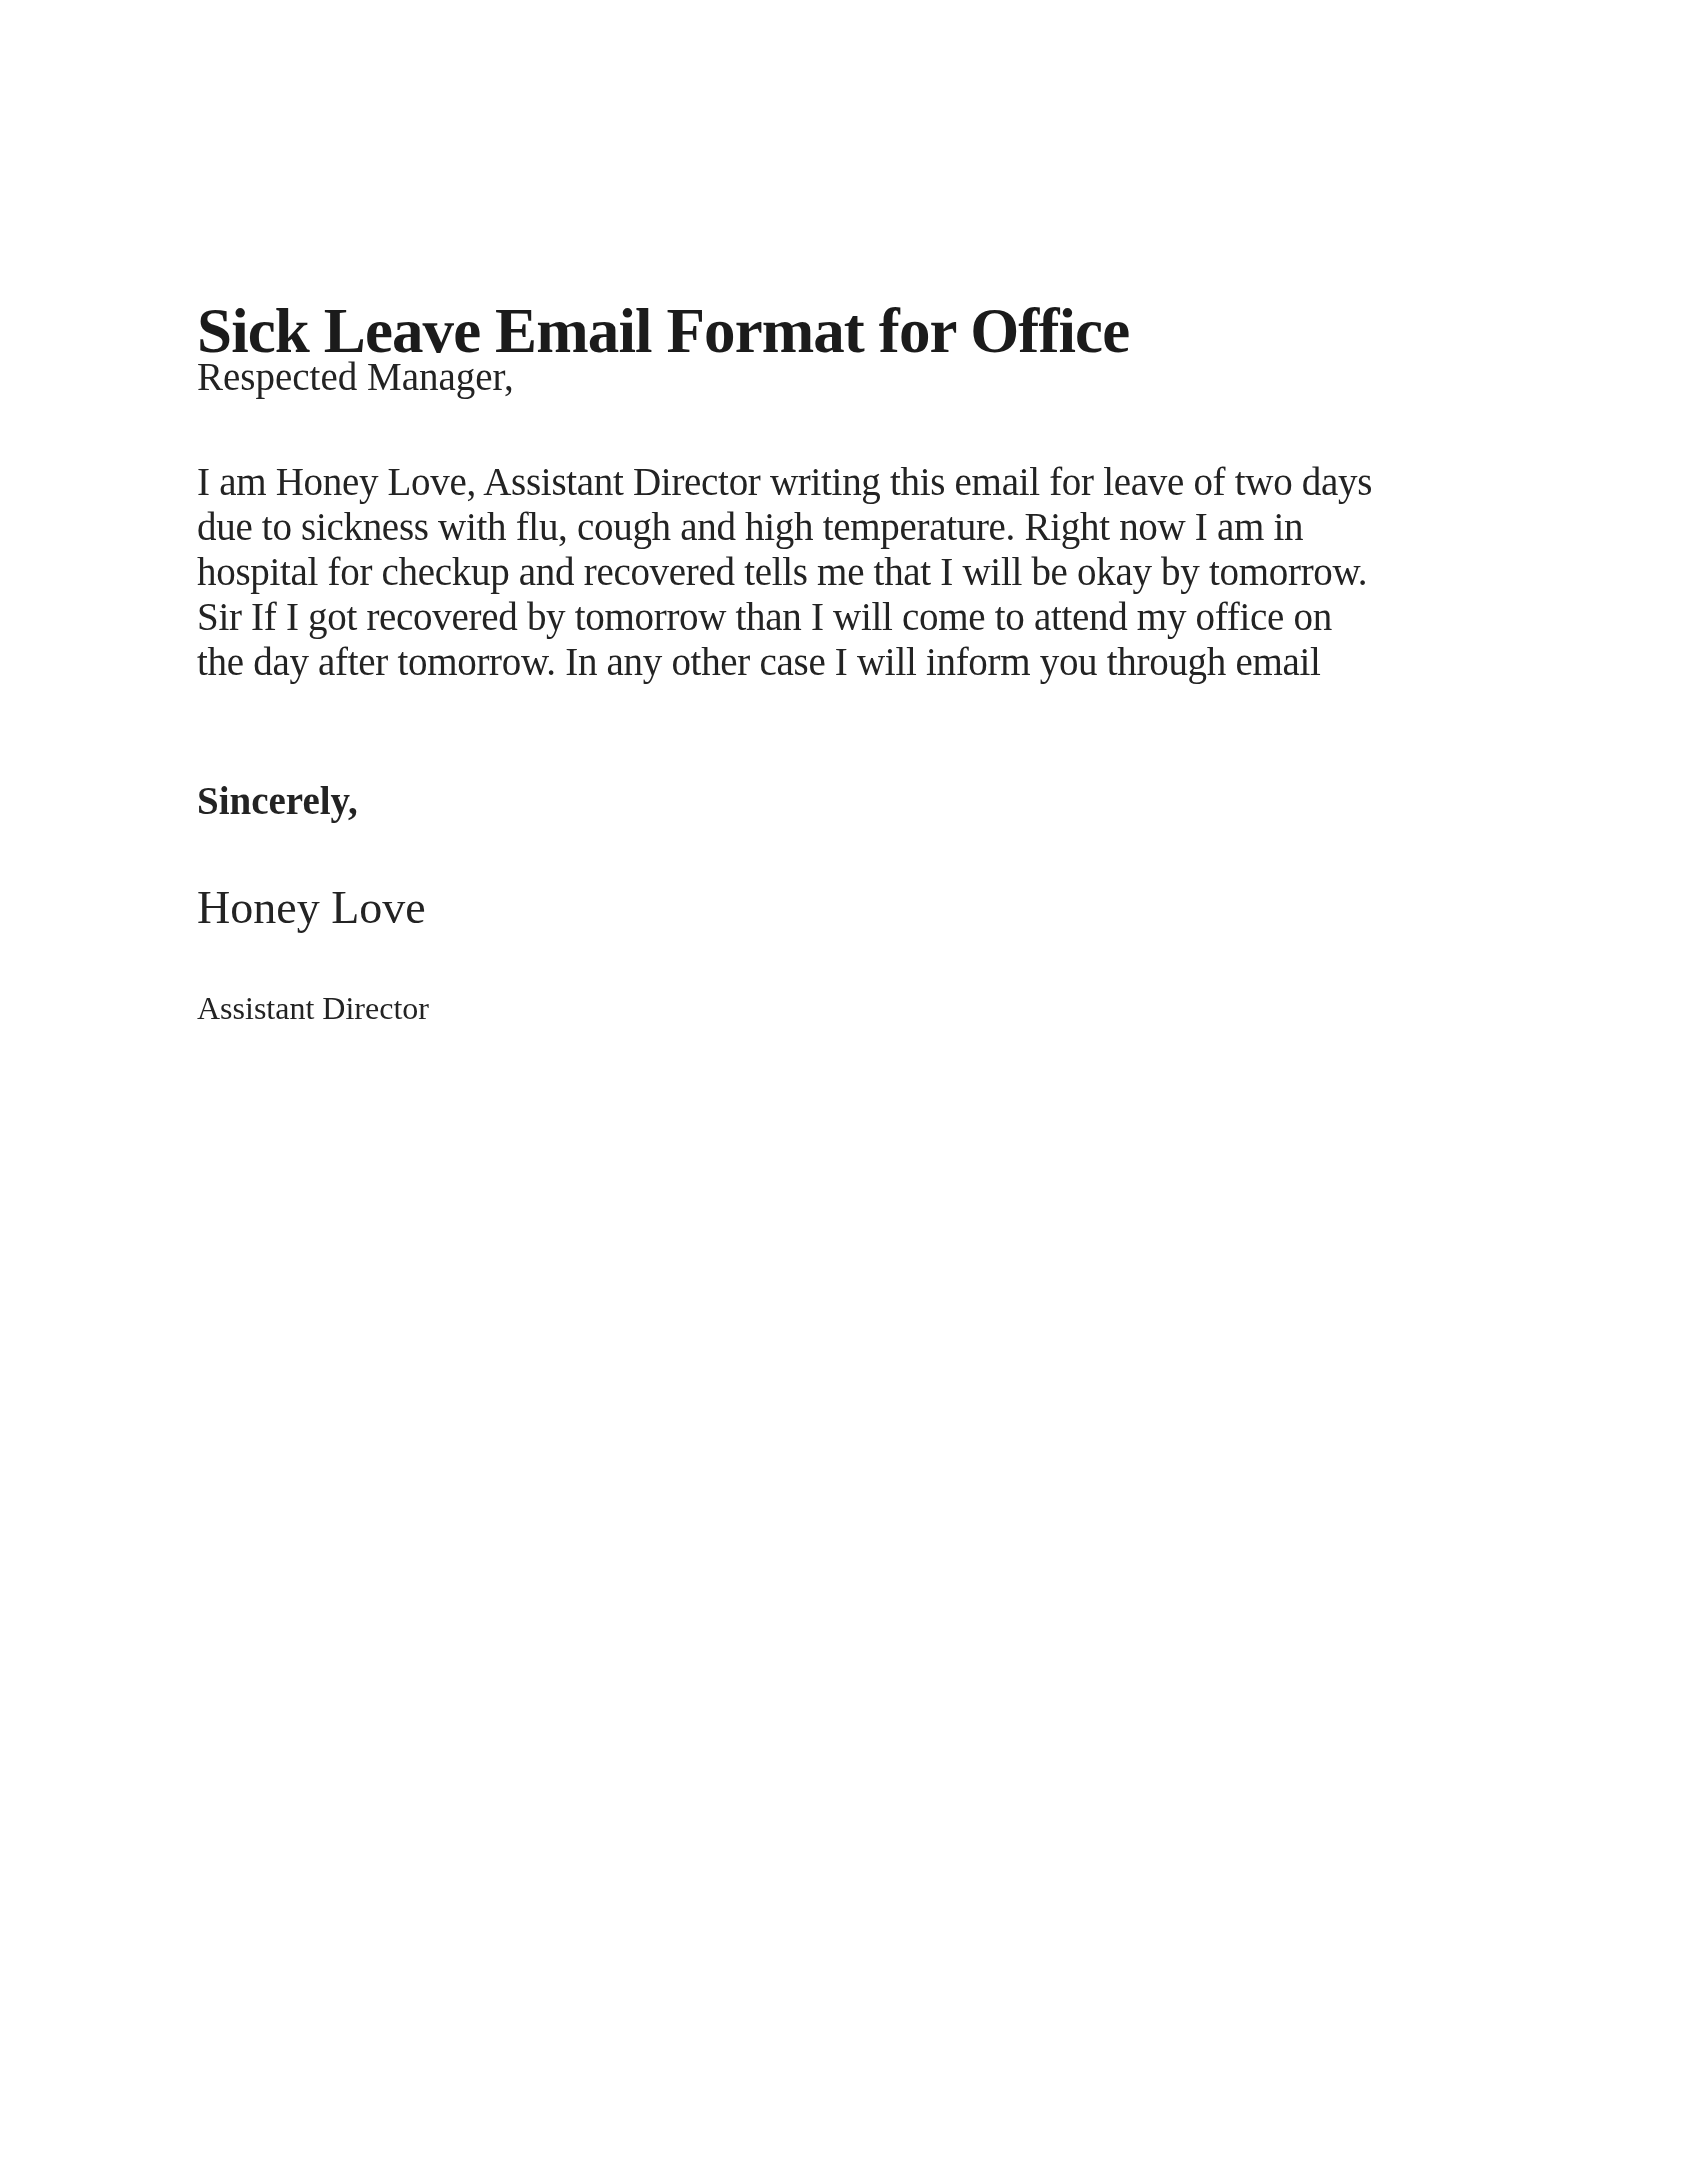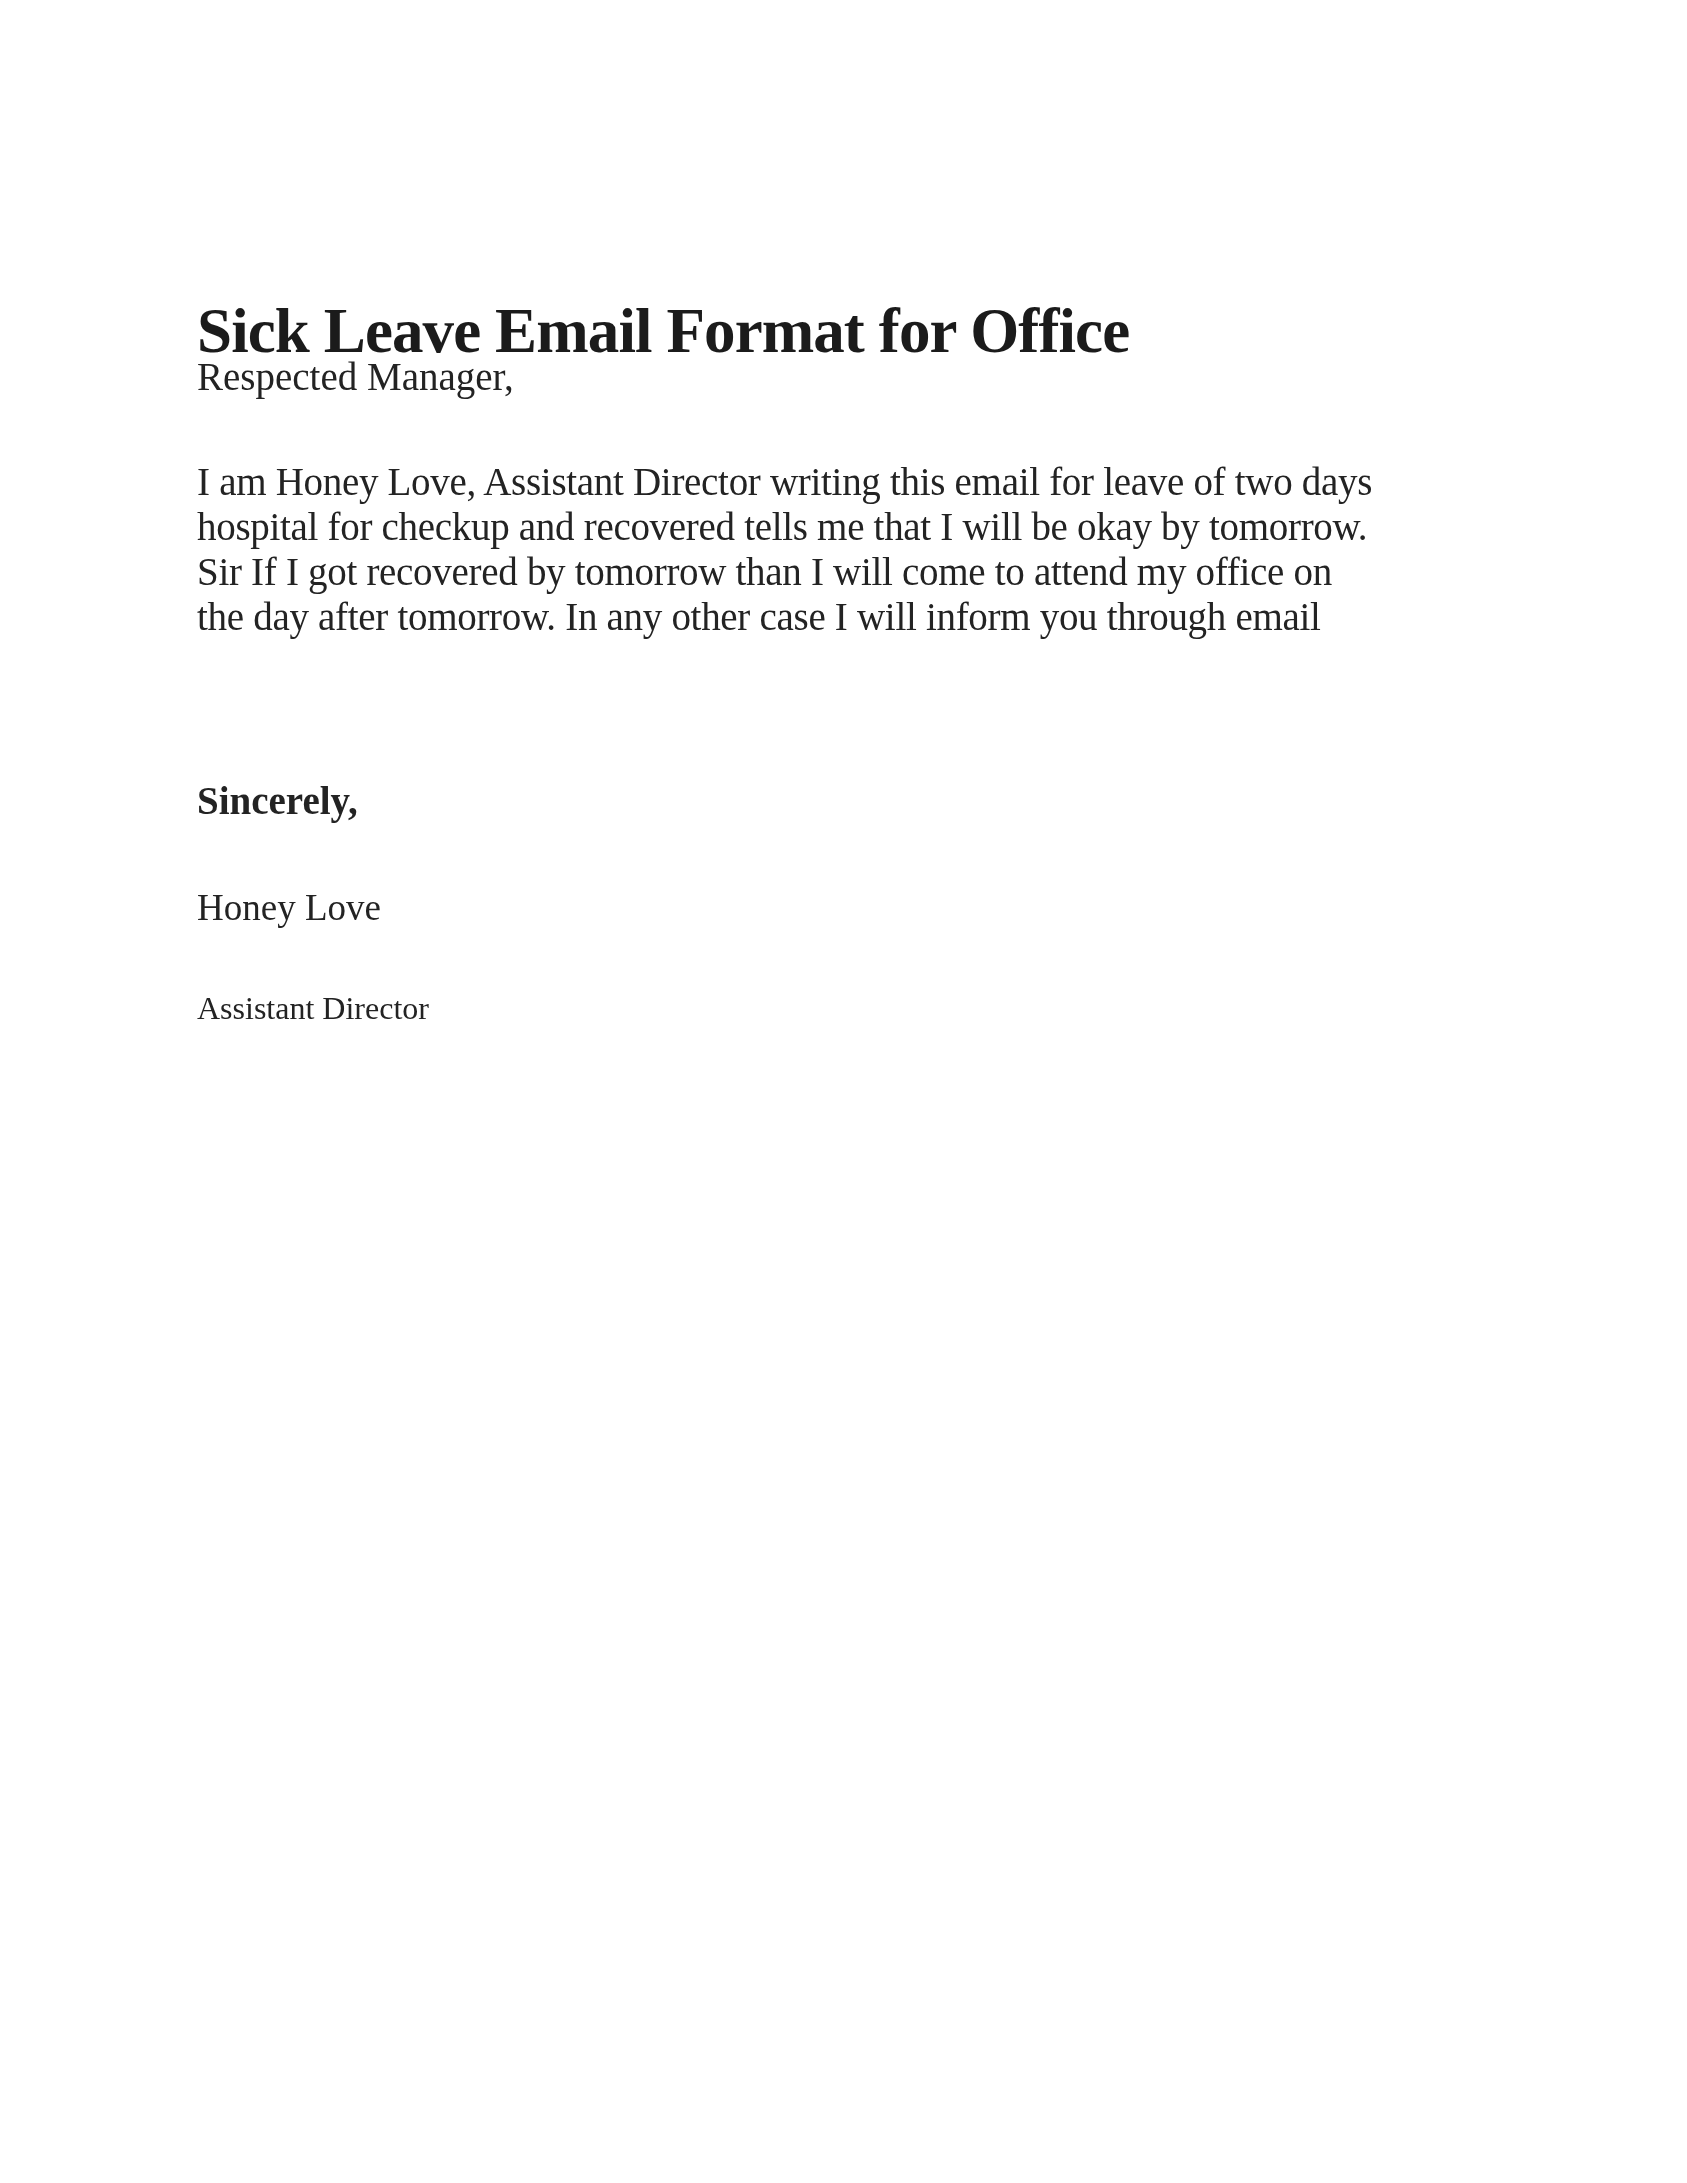--- a/index.html
+++ b/index.html
@@ -52,21 +52,21 @@
     top: 778px;
     font-size: 39px;
     line-height: 45px;
     white-space: nowrap;
     font-weight: bold;
   }
   .signature-name {
     position: absolute;
     left: 197px;
     top: 885px;
-    font-size: 37px;
+    font-size: 46px;
     line-height: 45px;
     white-space: nowrap;
   }
   .signature-role {
     position: absolute;
     left: 197px;
     top: 986px;
     font-size: 32px;
     line-height: 45px;
     white-space: nowrap;
@@ -76,20 +76,21 @@
 <body>
 
 <div class="page">
 
   <h1 class="doc-title">Sick Leave Email Format for Office</h1>
 
   <div class="salutation">Respected Manager,</div>
 
   <div class="body-paragraph">
     <div class="body-line">I am Honey Love, Assistant Director writing this email for leave of two days</div>
+    <div class="body-line">due to sickness with flu, cough and high temperature. Right now I am in</div>
     <div class="body-line">hospital for checkup and recovered tells me that I will be okay by tomorrow.</div>
     <div class="body-line">Sir If I got recovered by tomorrow than I will come to attend my office on</div>
     <div class="body-line">the day after tomorrow. In any other case I will inform you through email</div>
   </div>
 
   <div class="closing">Sincerely,</div>
 
   <div class="signature-name">Honey Love</div>
 
   <div class="signature-role">Assistant Director</div>

